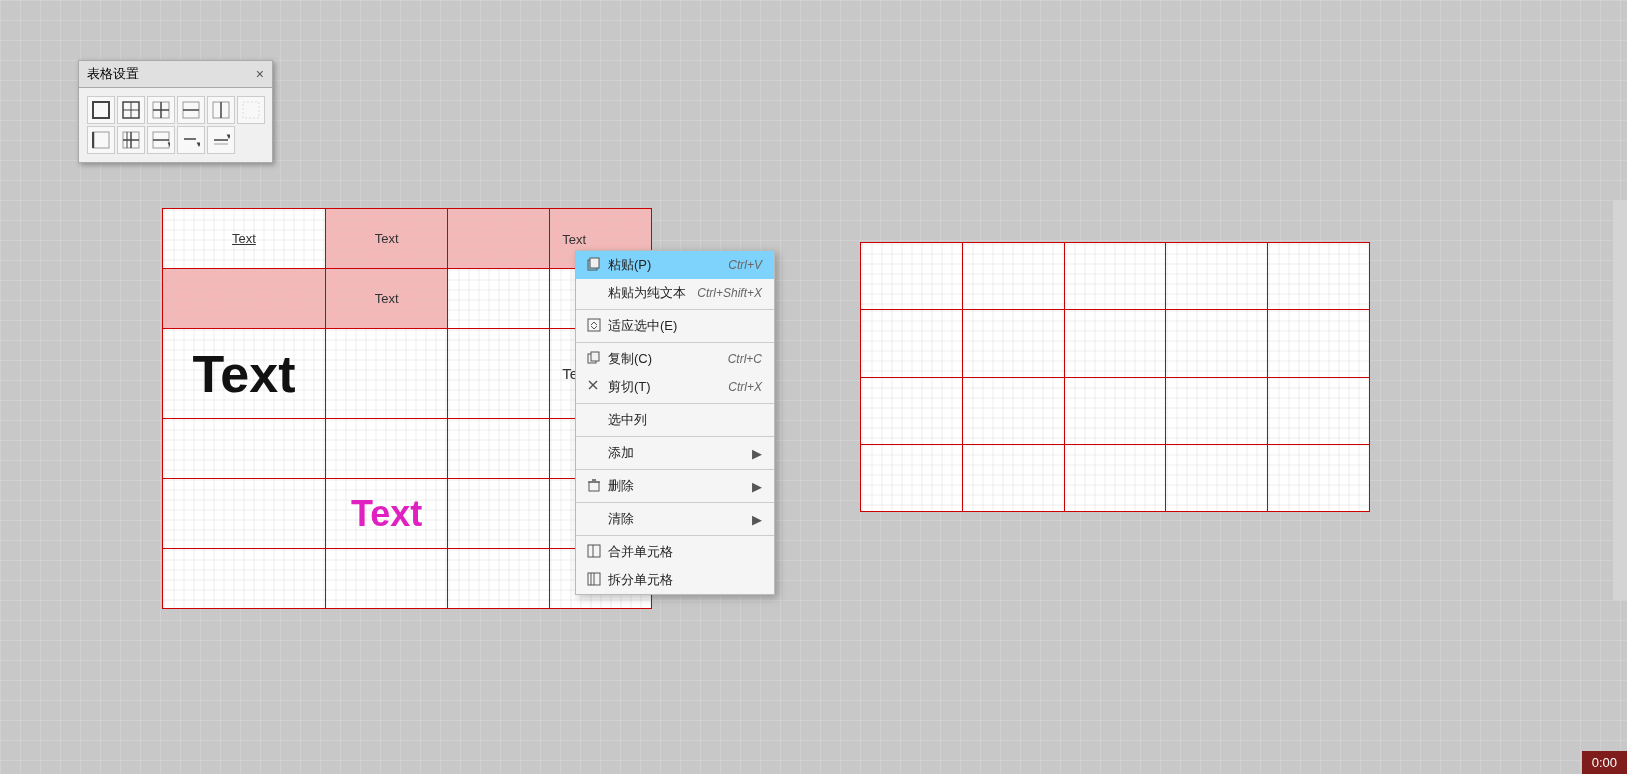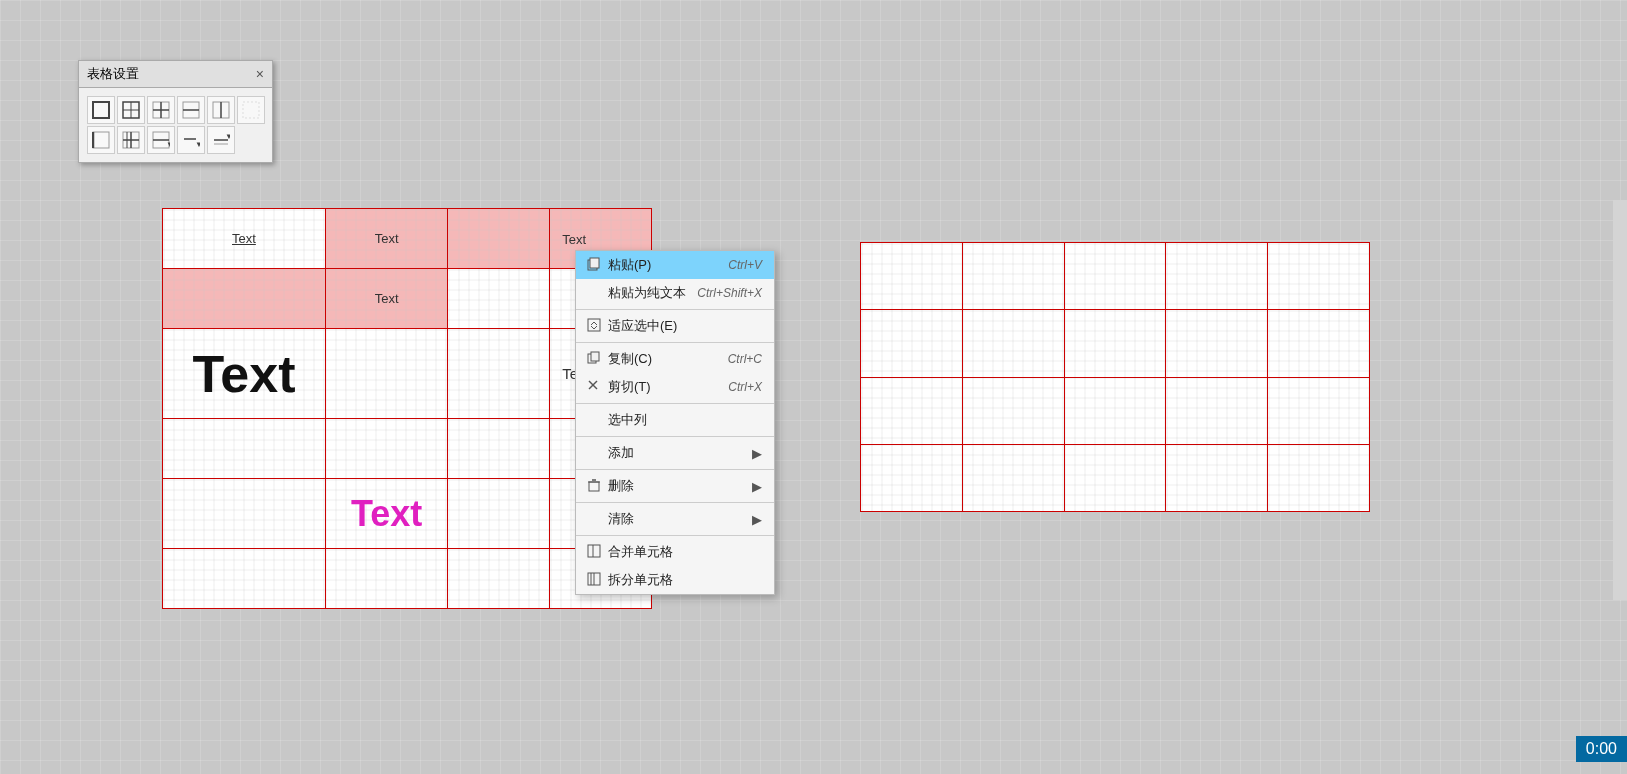--- a/index.html
+++ b/index.html
@@ -179,26 +179,26 @@
     .ctx-icon {
       font-size: 14px;
       width: 16px;
       text-align: center;
       color: #555;
     }
 
     
     .clock-area {
       position: absolute;
-      bottom: 12px;
+      bottom: 0;
       right: 0;
-      background: #0369a1;
+      background: #7f1d1d;
       color: white;
       padding: 4px 10px;
-      font-size: 16px;
+      font-size: 13px;
     }
 
     
     .right-scrollbar {
       position: absolute;
       right: 0;
       top: 200px;
       width: 14px;
       height: 400px;
       background: #d4d4d4;

